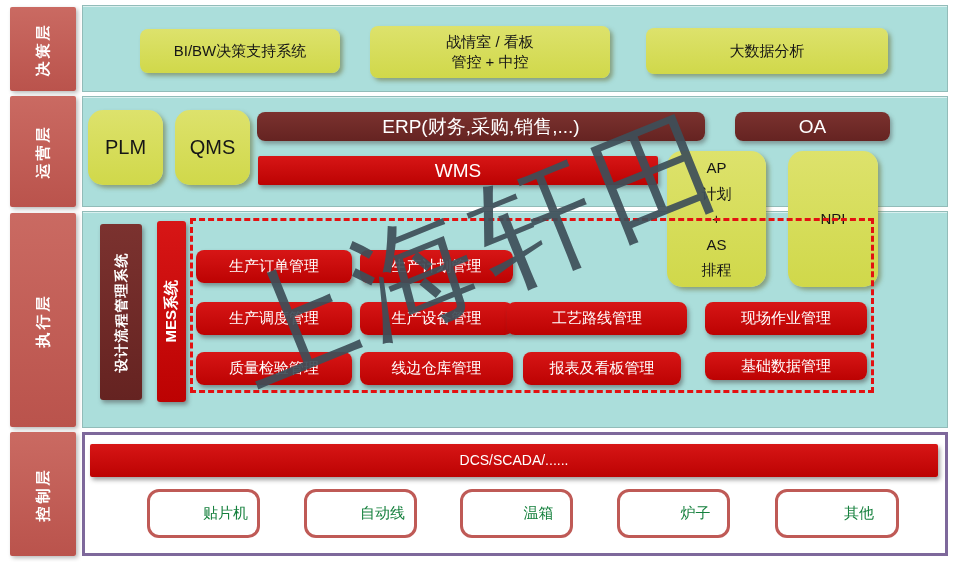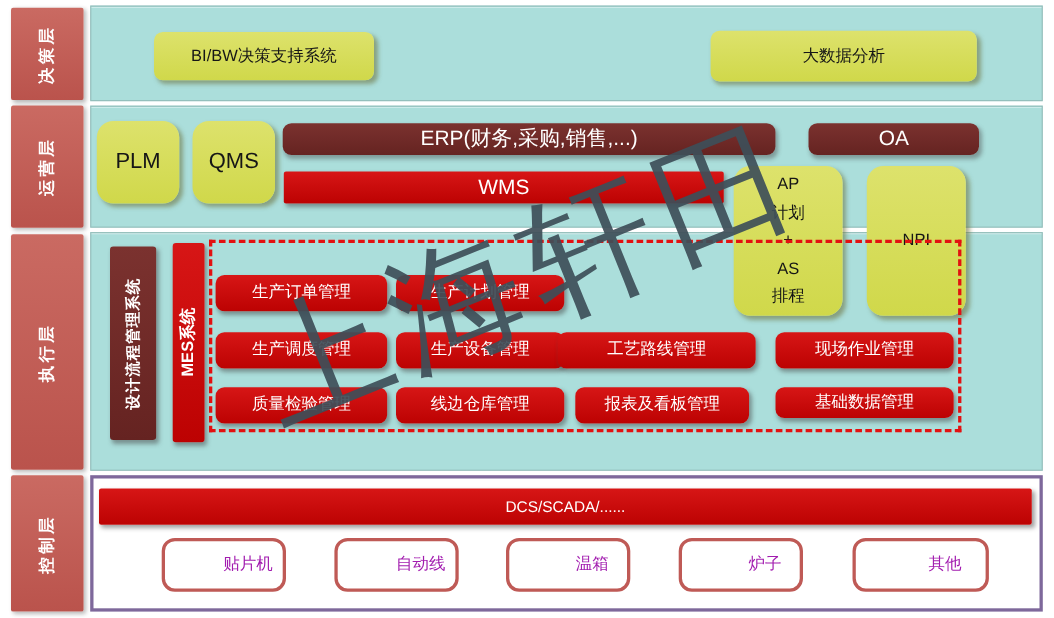--- a/index.html
+++ b/index.html
@@ -57,21 +57,21 @@
   .design-col .vtxt{font-size:14px;letter-spacing:1px;}
   .mes-col{font-size:15px;}
   
   .dashed-rect{
     position:absolute;border:3px dashed #e31111;background:transparent;
     z-index:6;pointer-events:none;box-sizing:border-box;
   }
   
   .equip{
     background:#ffffff;border:3px solid #bf5a56;border-radius:12px;
-    color:#a21caf;font-size:15px;z-index:3;padding-left:44px;
+    color:#15803d;font-size:15px;z-index:3;padding-left:44px;
   }
   
   .watermark{
     position:absolute;left:170px;top:108px;width:620px;height:284px;
     display:flex;align-items:center;justify-content:center;
     transform:rotate(-22deg);z-index:20;pointer-events:none;
     color:#3e4f59;opacity:.92;font-size:120px;font-weight:500;letter-spacing:10px;
     white-space:nowrap;
   }
 </style>
@@ -92,20 +92,22 @@
     <span class="vtxt">运营层</span>
   </div>
   <div class="side-tab" style="top:213px;height:214px;">
     <span class="vtxt">执行层</span>
   </div>
   <div class="side-tab" style="top:432px;height:124px;">
     <span class="vtxt">控制层</span>
   </div>
 
   <div class="box yellow" style="left:140px;top:29px;width:200px;height:44px;">BI/BW决策支持系统</div>
+  <div class="box yellow" style="left:370px;top:26px;width:240px;height:52px;">战情室 / 看板
+管控 + 中控</div>
   <div class="box yellow" style="left:646px;top:28px;width:242px;height:46px;">大数据分析</div>
 
   <div class="box yellow big" style="left:88px;top:110px;width:75px;height:75px;">PLM</div>
   <div class="box yellow big" style="left:175px;top:110px;width:75px;height:75px;">QMS</div>
   <div class="box maroon" style="left:257px;top:112px;width:448px;height:29px;">ERP(财务,采购,销售,...)</div>
   <div class="box maroon" style="left:735px;top:112px;width:155px;height:29px;">OA</div>
   <div class="box red bar" style="left:258px;top:156px;width:400px;height:29px;">WMS</div>
   <div class="box yellow tall" style="left:667px;top:151px;width:99px;height:136px;">AP
 计划
 +

